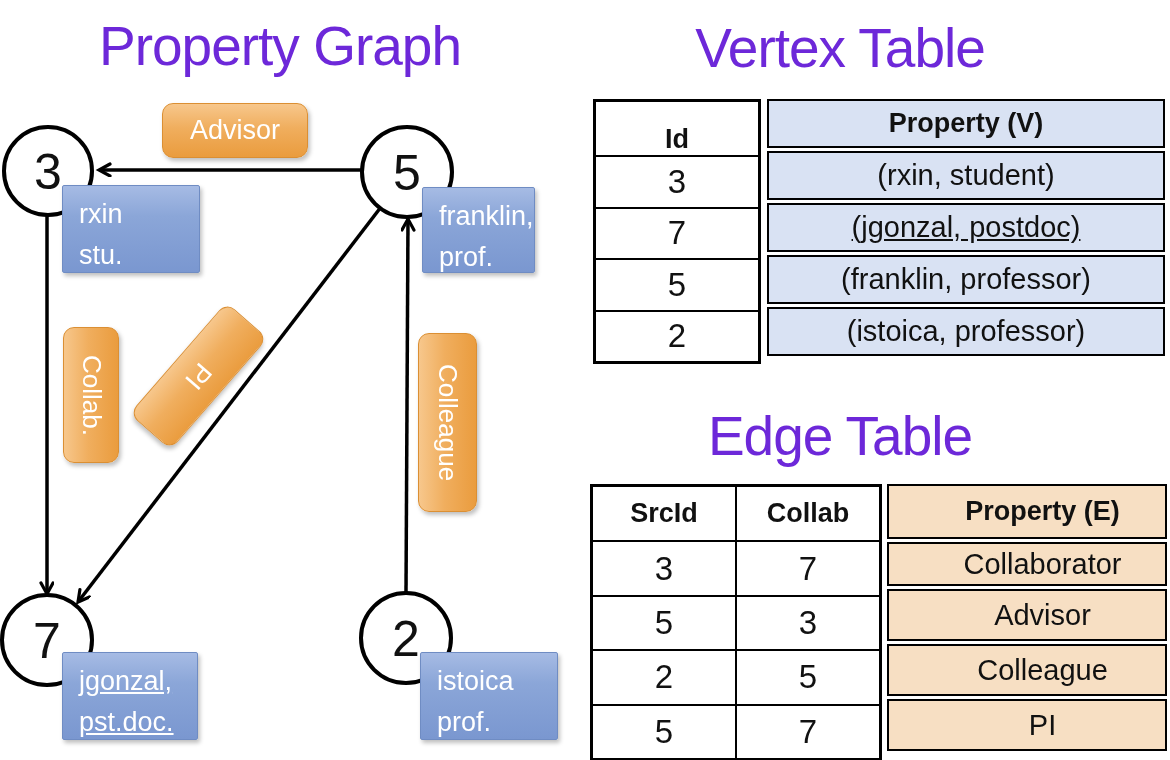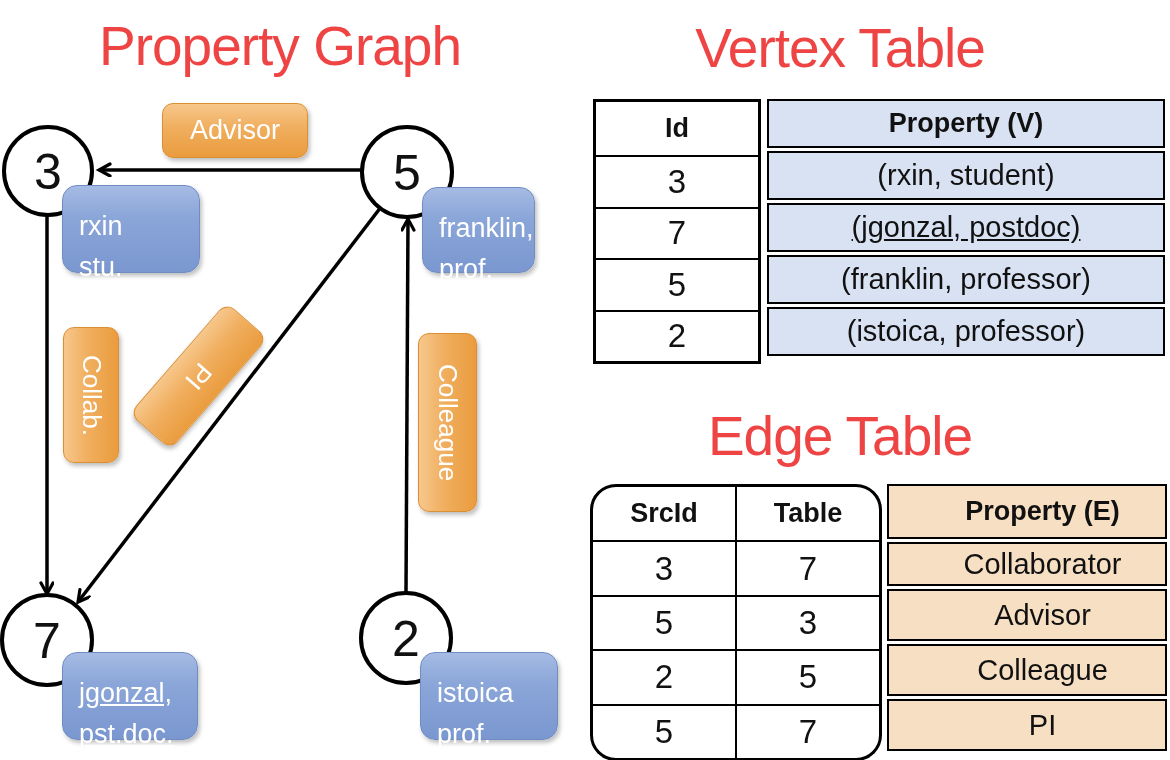--- a/index.html
+++ b/index.html
@@ -4,36 +4,36 @@
 <style>
   html,body{margin:0;padding:0;}
   body{
     width:1170px;height:760px;position:relative;overflow:hidden;
     background:#ffffff;
     font-family:"Liberation Sans", sans-serif;
     color:#111;
   }
   .title{
     position:absolute;text-align:center;
-    font-size:55px;font-weight:300;letter-spacing:-1px;color:#ef4444;
+    font-size:55px;font-weight:300;letter-spacing:-1px;color:#6d28d9;
     white-space:nowrap;
   }
   
   #graph-svg{position:absolute;left:0;top:0;}
   .node-num{
     position:absolute;text-align:center;
     font-size:50px;font-weight:300;color:#111;
   }
   .vbox{ 
-    position:absolute;border-radius:15px;
+    position:absolute;border-radius:2px;
     background:linear-gradient(180deg,#A6BBE4 0%,#8BA6D8 35%,#7A97D0 100%);
     border:1.5px solid #6F8CC3;
     box-shadow:2px 3px 4px rgba(0,0,0,0.25);
     color:#fff;font-size:27px;line-height:1.5;
-    padding:20px 8px 0 16px;box-sizing:border-box;
+    padding:8px 8px 0 16px;box-sizing:border-box;
   }
   .ebox{ 
     position:absolute;border-radius:11px;
     background:linear-gradient(180deg,#F7C78C 0%,#F0AE5E 45%,#EA9C3E 100%);
     border:1.5px solid #DB8F33;
     box-shadow:2px 3px 4px rgba(0,0,0,0.25);
     color:#fff;font-size:27px;
     display:flex;align-items:center;justify-content:center;
     box-sizing:border-box;
   }
@@ -113,21 +113,21 @@
 <div class="ebox" style="left:162px;top:103px;width:146px;height:55px;">Advisor</div>
 <div class="ebox vert" style="left:63px;top:327px;width:56px;height:136px;">Collab.</div>
 <div class="ebox vert" style="left:171px;top:302px;width:55px;height:148px;transform:rotate(41deg);">PI</div>
 <div class="ebox vert" style="left:418px;top:333px;width:59px;height:179px;">Colleague</div>
 
 <div class="title" style="left:570px;top:16px;width:540px;">Vertex Table</div>
 
 <div class="tbl" style="left:593px;top:99px;gap:6px;">
 
   <div class="idbox" style="width:168px;height:265px;">
-    <div class="row hdr" style="height:55px;">
+    <div class="row hdr" style="height:55px;align-items:flex-end;">
       <div class="cell">Id</div>
     </div>
     <div class="row" style="height:51px;">
         <div class="cell">3</div>
       </div>
     <div class="row" style="height:51px;">
         <div class="cell">7</div>
       </div>
     <div class="row" style="height:51px;">
         <div class="cell">5</div>
@@ -143,24 +143,24 @@
     <div class="pcell bluefill" style="height:49px;text-decoration:underline;">(jgonzal, postdoc)</div>
     <div class="pcell bluefill" style="height:49px;text-align:right;">(franklin, professor)</div>
     <div class="pcell bluefill" style="height:49px;text-align:center;">(istoica, professor)</div>
   </div>
 </div>
 
 <div class="title" style="left:570px;top:404px;width:540px;">Edge Table</div>
 
 <div class="tbl" style="left:590px;top:484px;gap:5px;">
 
-  <div class="idbox" style="width:292px;height:277px;border-radius:26px;">
+  <div class="idbox" style="width:292px;height:277px;">
     <div class="row hdr" style="height:55px;">
       <div class="cell">SrcId</div>
-      <div class="cell">Table</div>
+      <div class="cell">Collab</div>
     </div>
     <div class="row" style="height:54px;">
       <div class="cell">3</div>
       <div class="cell">7</div>
     </div>
     <div class="row" style="height:54px;">
       <div class="cell">5</div>
       <div class="cell">3</div>
     </div>
     <div class="row" style="height:54px;">

